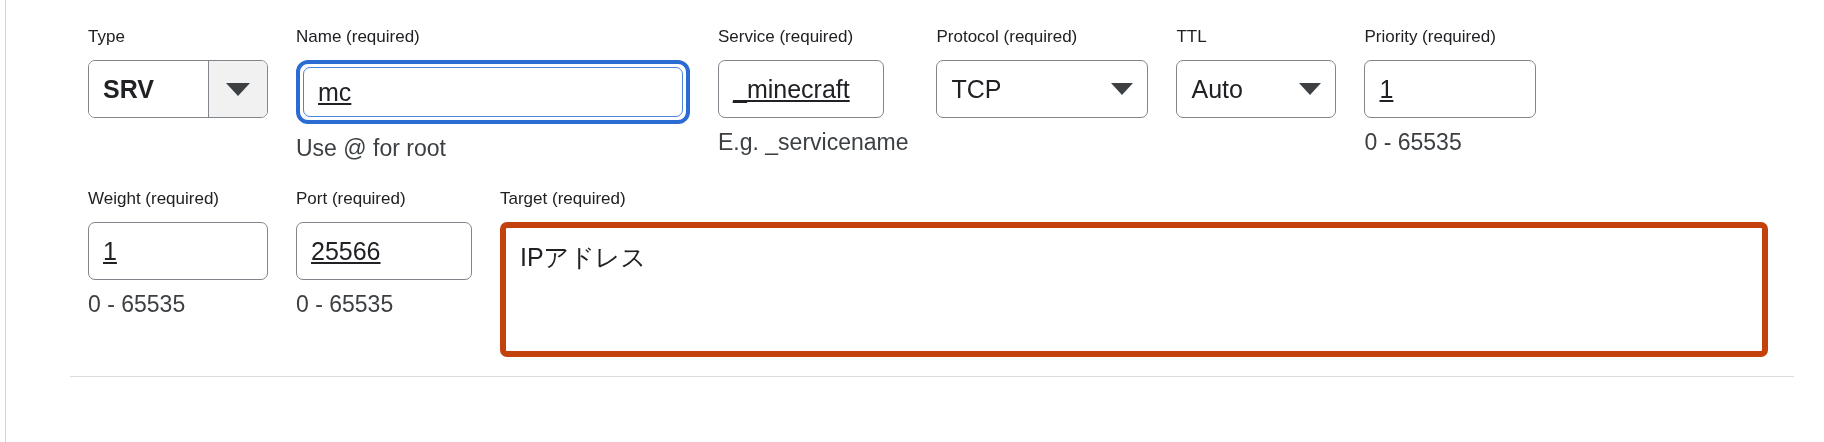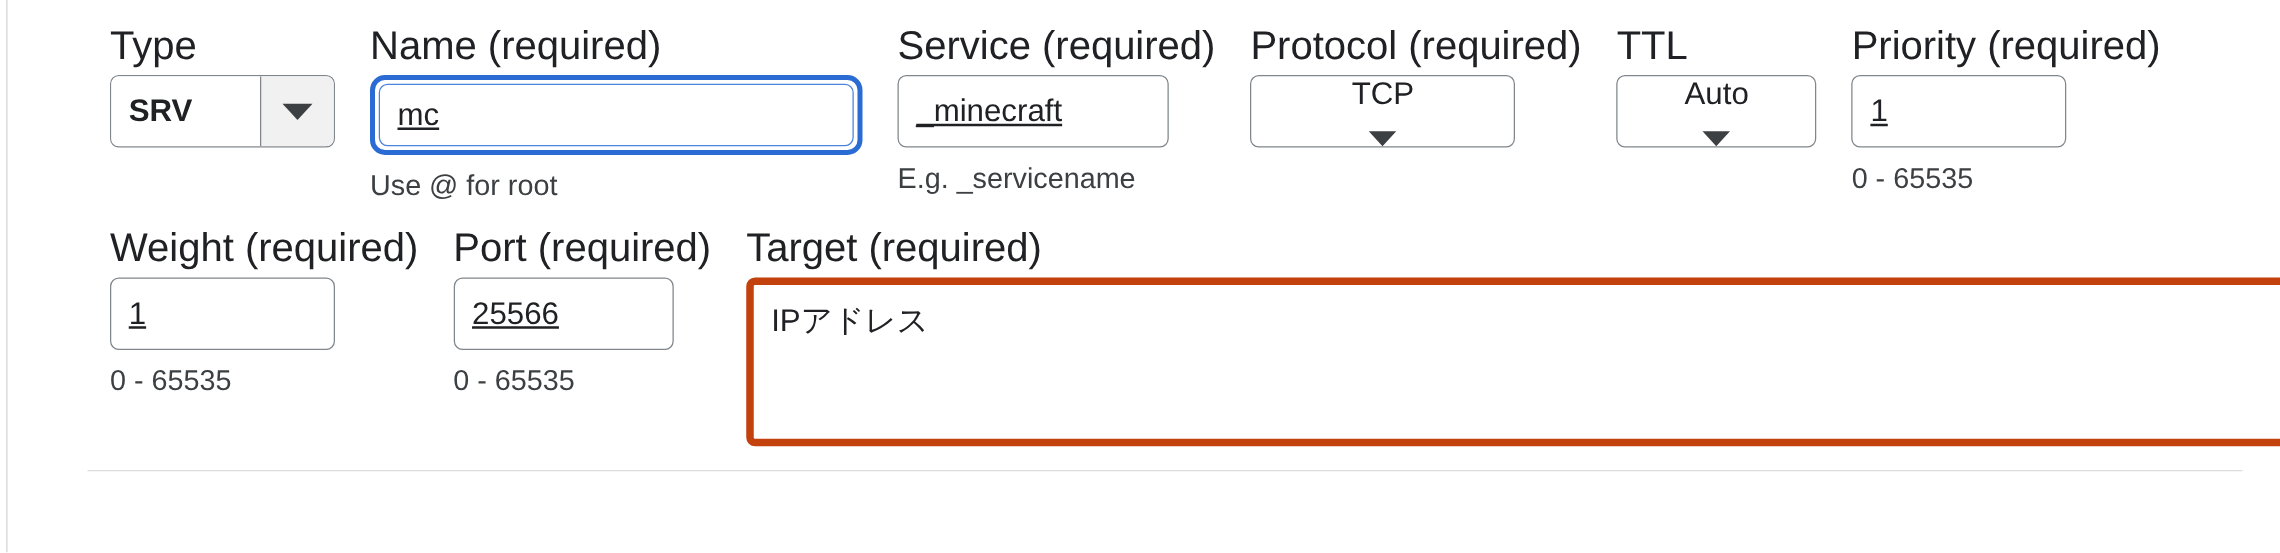--- a/index.html
+++ b/index.html
@@ -41,21 +41,21 @@
   .row-2 { margin-top: 22px; }
 
   .field {
     display: flex;
     flex-direction: column;
     margin-right: 28px;
   }
   .field:last-child { margin-right: 0; }
 
   .f-label {
-    font-size: 32px;
+    font-size: 17px;
     line-height: 29px;
     color: #202124;
     margin-bottom: 9px;
     white-space: nowrap;
   }
 
   .f-help {
     font-size: 23px;
     line-height: 28px;
     color: #3c4043;
@@ -129,21 +129,20 @@
   
   .inline-select {
     box-sizing: border-box;
     display: flex;
     align-items: center;
     height: 58px;
     border: 1px solid #80868b;
     border-radius: 7px;
     background: #ffffff;
     padding: 0 14px;
-    flex-direction: column;
   }
   .inline-select .is-value {
     flex: 1;
     font-size: 25px;
     color: #202124;
     white-space: nowrap;
   }
 
   .caret {
     width: 0;
@@ -170,21 +169,21 @@
     color: #202124;
     padding: 14px;
     width: 1268px;
     height: 135px;
     line-height: 30px;
     overflow: hidden;
   }
 
   
   .w-type    { width: 180px; }
-  .w-service { width: 217px; }
+  .w-service { width: 166px; }
   .w-protocol{ width: 212px; }
   .w-ttl     { width: 160px; justify-content: space-between; }
   .w-priority{ width: 172px; }
   .w-weight  { width: 180px; }
   .w-port    { width: 176px; }
 
   
   .divider {
     position: absolute;
     left: 70px;

